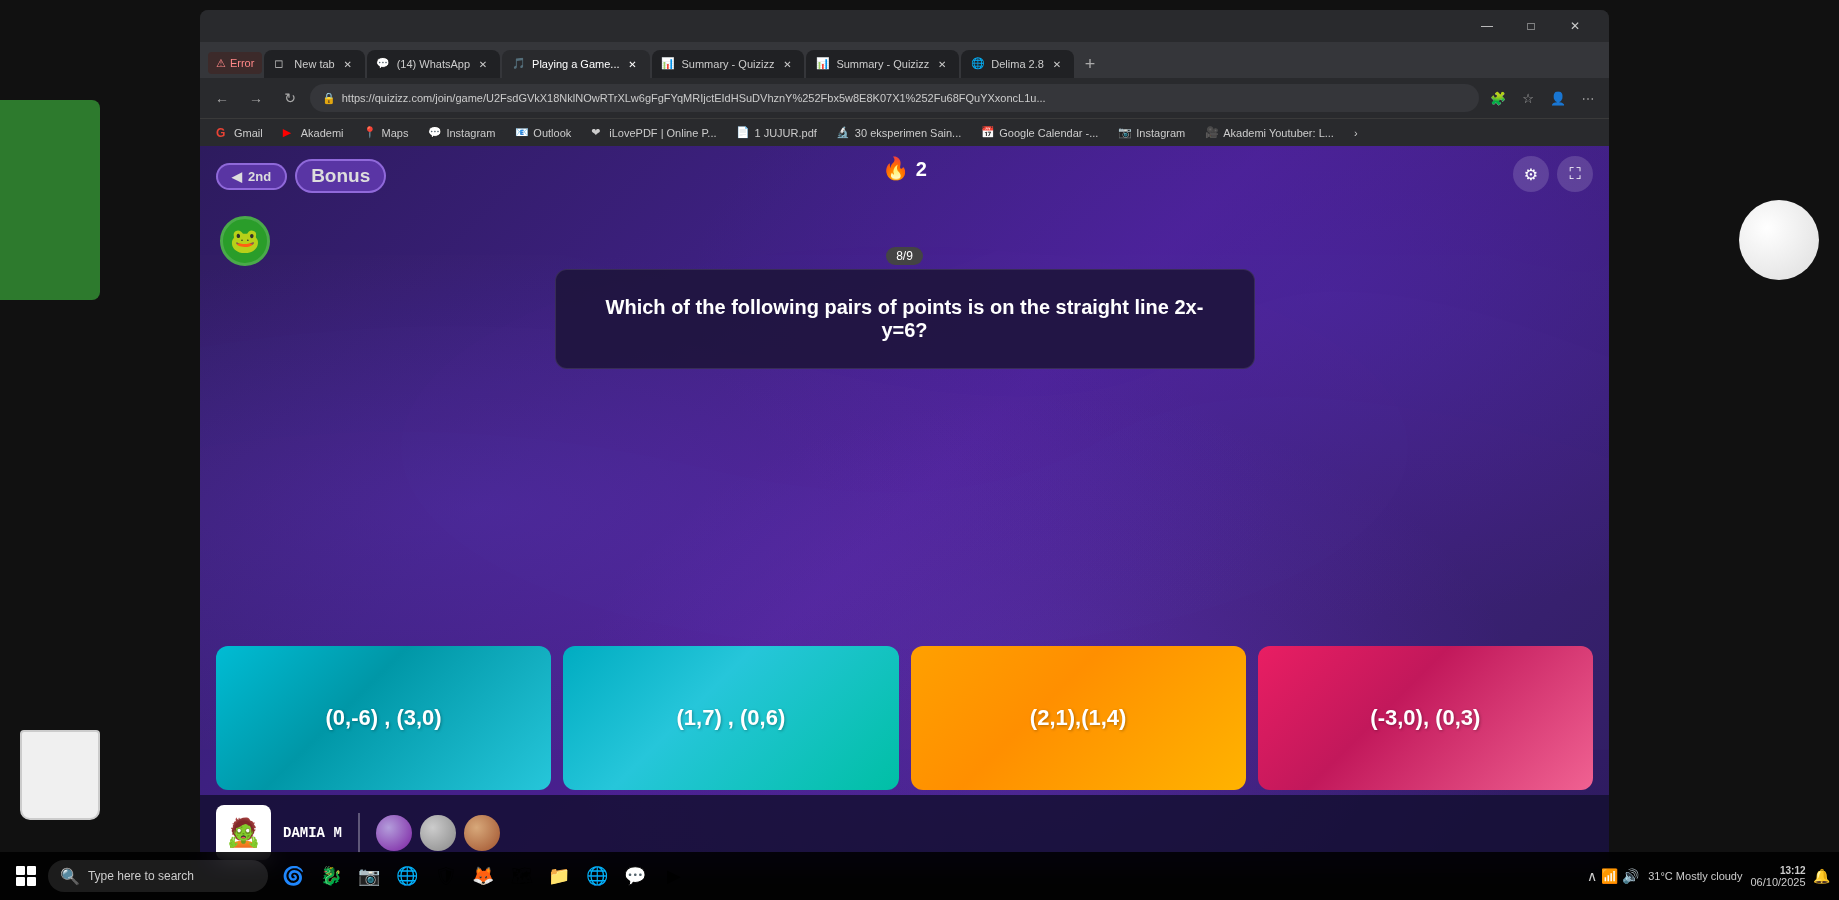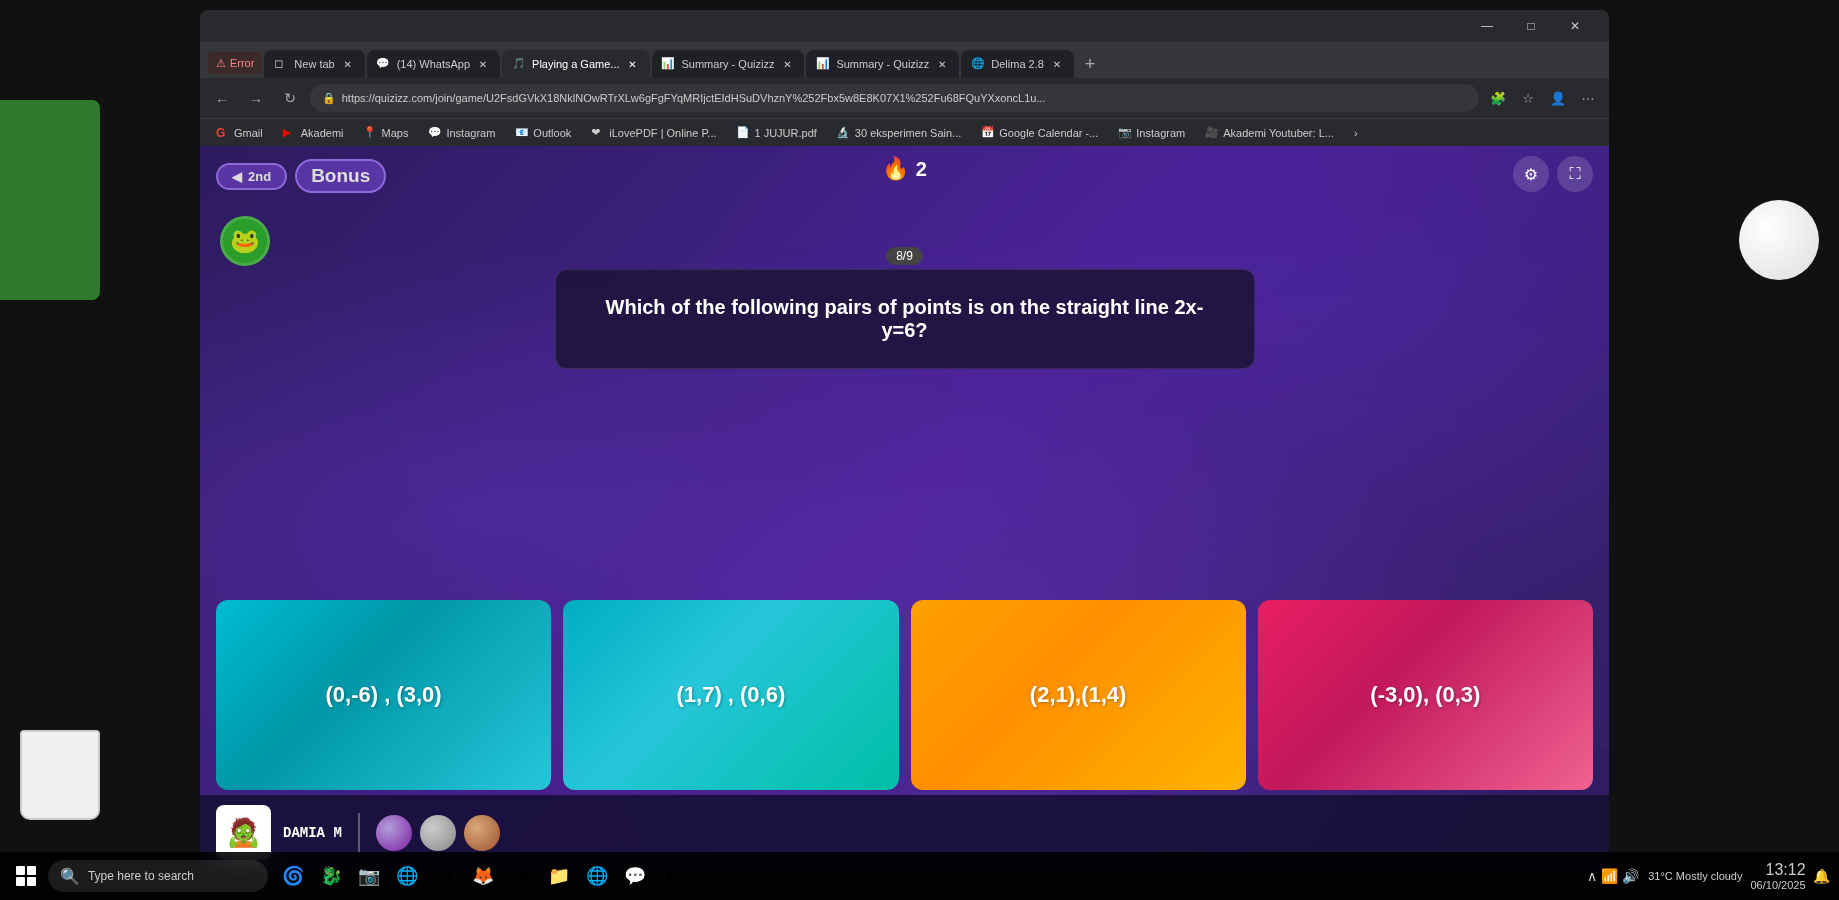--- a/index.html
+++ b/index.html
@@ -341,21 +341,21 @@
       bottom: 80px;
       left: 16px;
       right: 16px;
       display: grid;
       grid-template-columns: repeat(4, 1fr);
       gap: 12px;
       z-index: 5;
     }
 
     .answer-card {
-      height: 190px;
+      height: 144px;
       border-radius: 12px;
       display: flex;
       align-items: center;
       justify-content: center;
       font-size: 22px;
       font-weight: bold;
       color: #fff;
       cursor: pointer;
       text-align: center;
       padding: 16px;
@@ -503,22 +503,22 @@
       color: #ccc;
       font-size: 11px;
       text-align: right;
     }
     .time-info {
       color: #ccc;
       font-size: 11px;
       text-align: right;
     }
     .time-display {
-      font-size: 16px;
-      font-weight: normal;
+      font-size: 10px;
+      font-weight: bold;
     }
     .sys-icons {
       display: flex;
       gap: 4px;
       align-items: center;
     }
     .sys-icon {
       color: #ccc;
       font-size: 14px;
       cursor: pointer;

